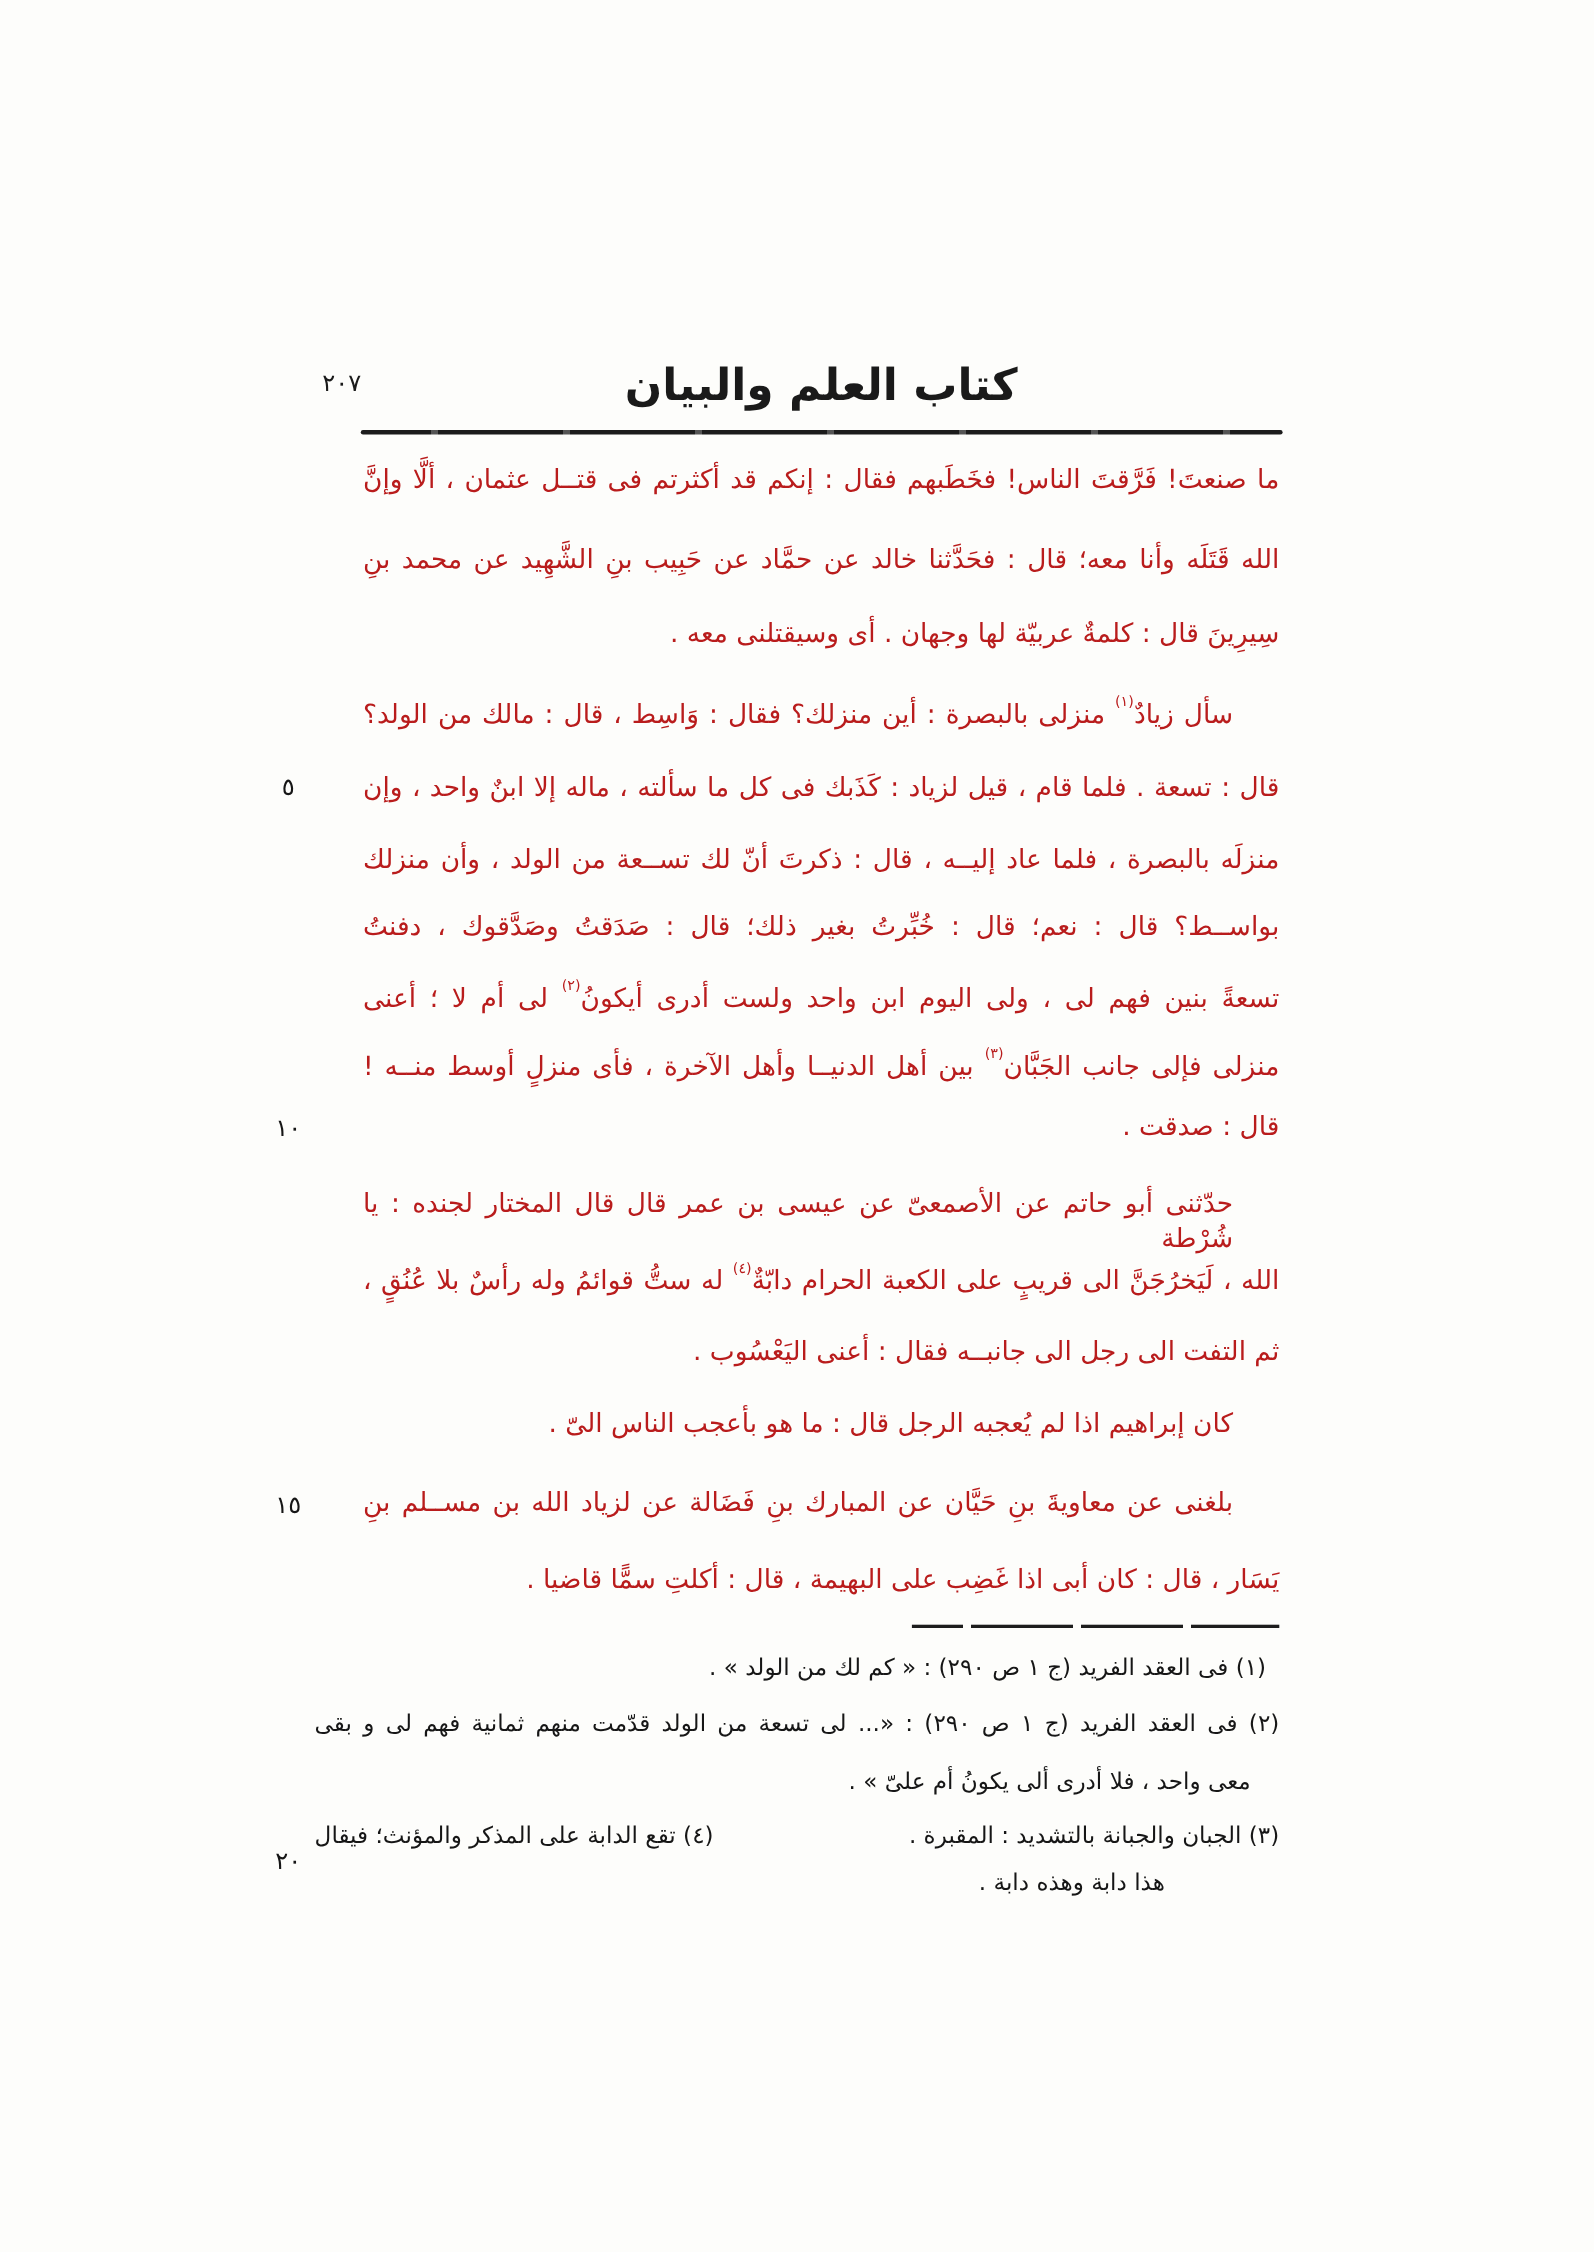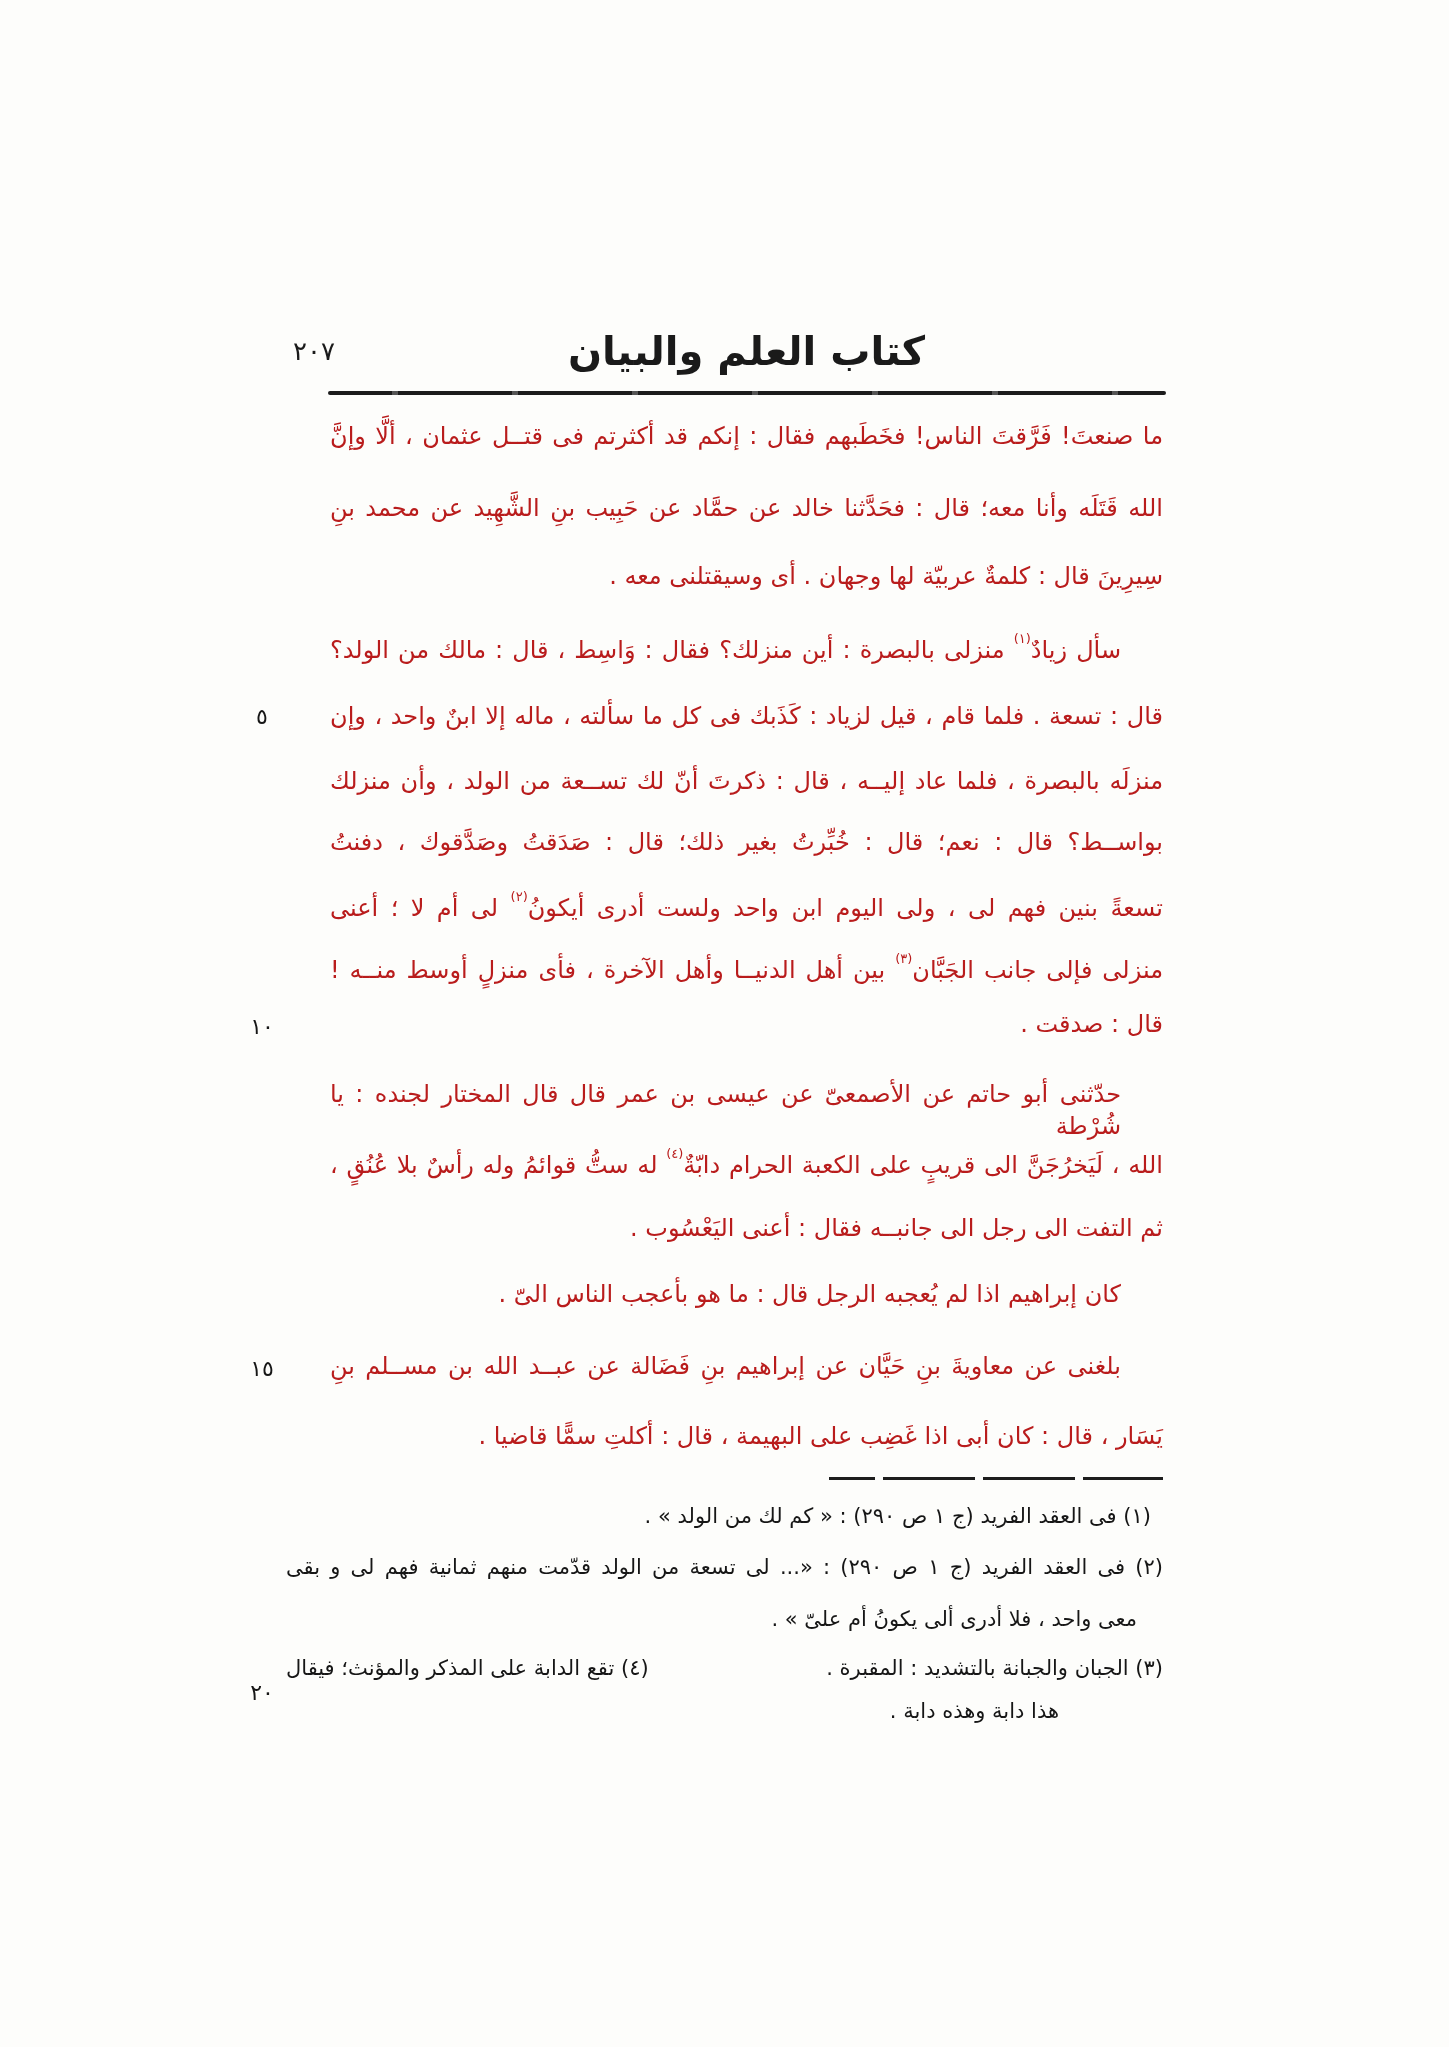--- a/index.html
+++ b/index.html
@@ -12,21 +12,21 @@
     color:#1a1a1a;
     overflow:hidden;
   }
   
   .running-title{
     position:absolute;top:328px;left:330px;width:833px;
     text-align:center;font-size:40px;font-weight:bold;direction:rtl;
   }
   .page-number{
     position:absolute;top:336px;left:293px;
-    font-size:26px;direction:rtl;
+    font-size:22px;direction:rtl;
   }
   .header-rule{
     position:absolute;top:391px;left:328px;width:838px;height:4px;
     background:repeating-linear-gradient(90deg,#1c1c1c 0 64px,#555 64px 70px,#1c1c1c 70px 120px);
     border-radius:2px;
   }
   
   .line{
     position:absolute;right:286px;width:833px;
     font-size:24px;line-height:1.35;direction:rtl;
@@ -85,21 +85,21 @@
 
   <div class="line fill ln8"><span>منزلى فإلى جانب الجَبَّان</span><sup class="fnref">(٣)</sup><span> بين أهل الدنيــا وأهل الآخرة ، فأى منزلٍ أوسط منــه !</span></div>
 
   <div class="line end ln9"><span>قال : صدقت .</span></div>
   <div class="line fill indent ln10"><span>حدّثنى أبو حاتم عن الأصمعىّ عن عيسى بن عمر قال قال المختار لجنده : يا شُرْطة</span></div>
 
   <div class="line fill ln11"><span>الله ، لَيَخرُجَنَّ الى قريبٍ على الكعبة الحرام دابّةٌ</span><sup class="fnref">(٤)</sup><span> له ستُّ قوائمُ وله رأسٌ بلا عُنُقٍ ،</span></div>
 
   <div class="line end ln12"><span>ثم التفت الى رجل الى جانبــه فقال : أعنى اليَعْسُوب .</span></div>
   <div class="line end indent ln13"><span>كان إبراهيم اذا لم يُعجبه الرجل قال : ما هو بأعجب الناس الىّ .</span></div>
-  <div class="line fill indent ln14"><span>بلغنى عن معاويةَ بنِ حَيَّان عن إبراهيم بنِ فَضَالة عن عبــد الله بن مســلم بنِ</span></div>
+  <div class="line fill indent ln14"><span>بلغنى عن معاويةَ بنِ حَيَّان عن المبارك بنِ فَضَالة عن لزياد الله بن مســلم بنِ</span></div>
   <div class="line end ln15"><span>يَسَار ، قال : كان أبى اذا غَضِب على البهيمة ، قال : أكلتِ سمًّا قاضيا .</span></div>
 
   <div class="margin-num mn5">٥</div>
   <div class="margin-num mn10">١٠</div>
   <div class="margin-num mn15">١٥</div>
   <div class="margin-num mn20">٢٠</div>
 
   <div class="footnote-separator"></div>
   <div class="footnote fn1">(١) فى العقد الفريد (ج ١ ص ٢٩٠) : « كم لك من الولد » .</div>
   <div class="footnote fn2a">(٢) فى العقد الفريد (ج ١ ص ٢٩٠) : «... لى تسعة من الولد قدّمت منهم ثمانية فهم لى و بقى</div>

